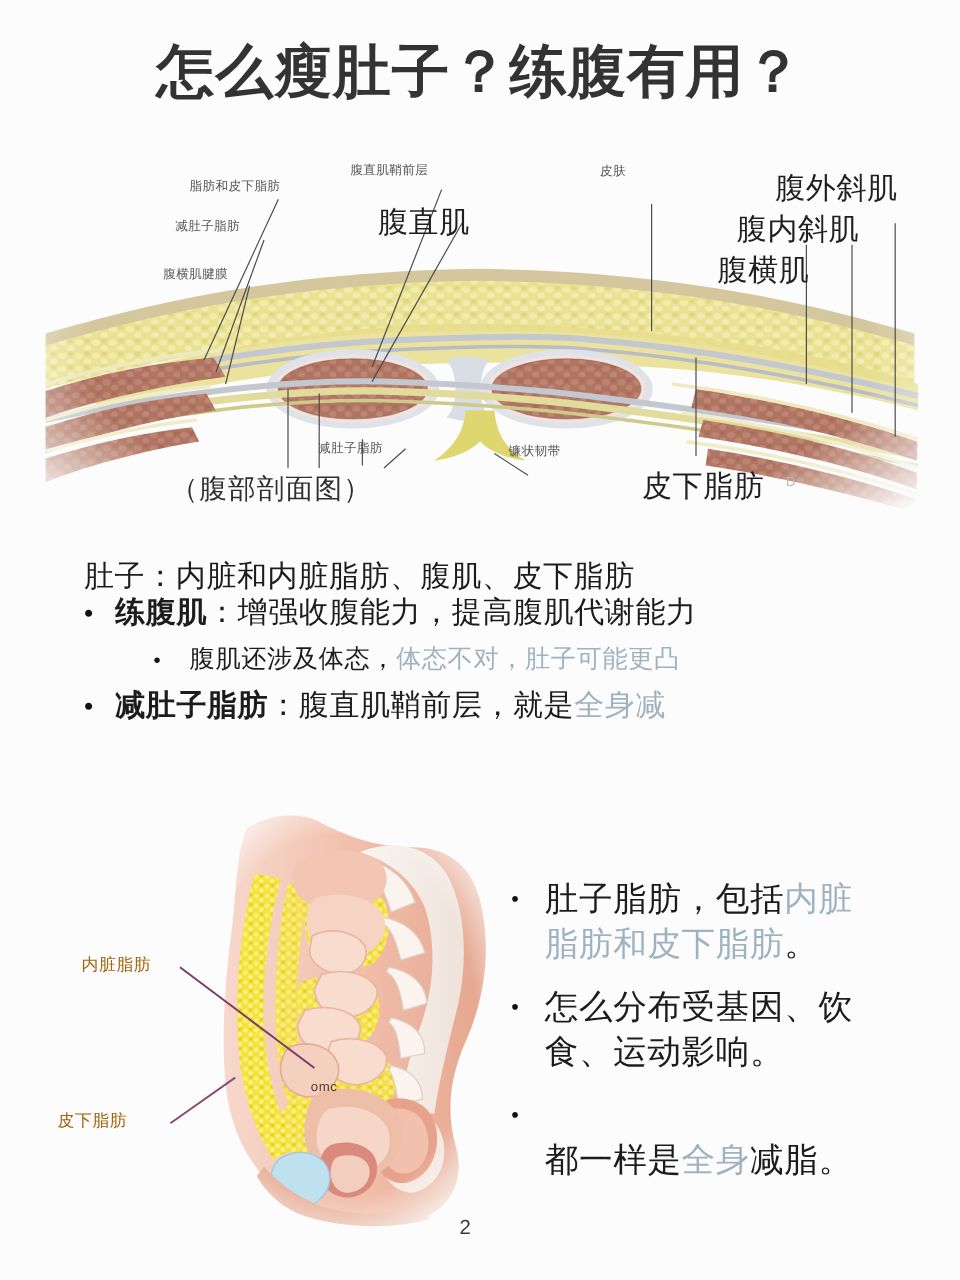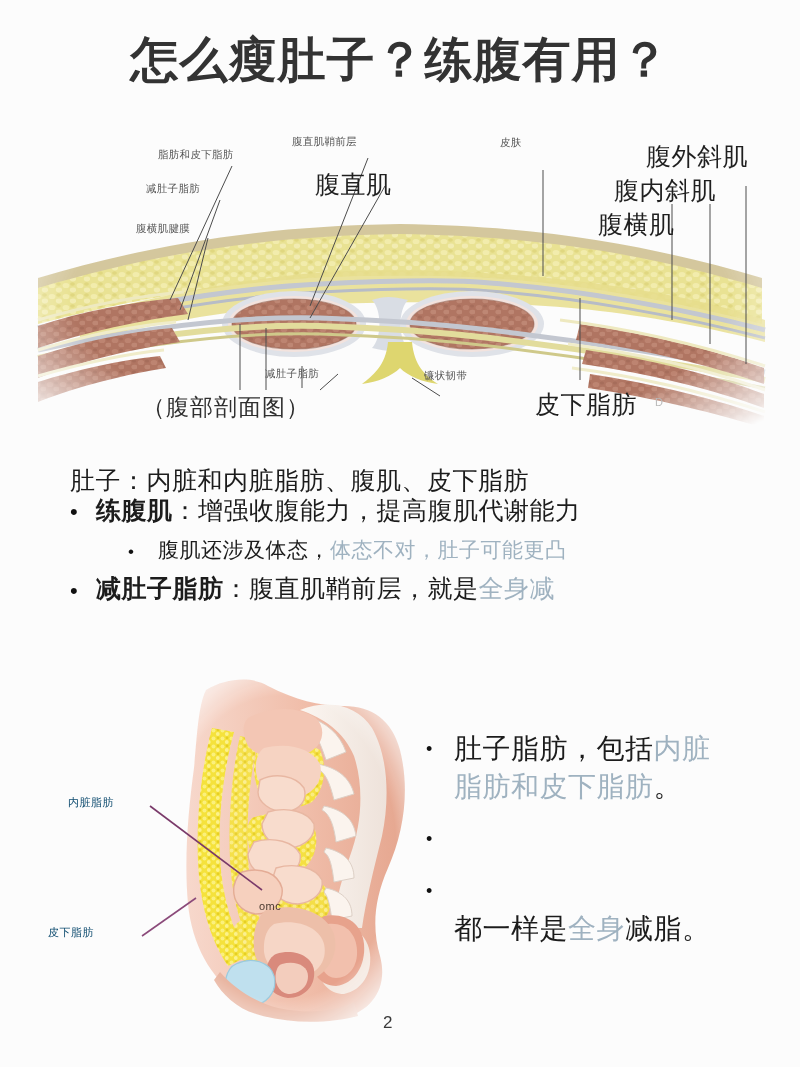--- a/index.html
+++ b/index.html
@@ -124,22 +124,22 @@
     position: absolute;
     left: 148px;
     top: 672px;
     width: 266px;
     height: 352px;
   }
   .diagram-bottom svg { display: block; }
 
   .pink-lbl {
     position: absolute;
-    font-size: 11px;
-    color: #0c4a6e;
+    font-size: 14px;
+    color: #a16207;
     white-space: nowrap;
     letter-spacing: 0.5px;
   }
   .pl-visceral { left: 68px;  top: 795px; }
   .pl-sub      { left: 48px;  top: 925px; }
 
   .pagenum {
     position: absolute;
     left: 383px;
     top: 1013px;
@@ -438,20 +438,24 @@
   <div class="rb-item">
     <div class="rb-dot">•</div>
     <div class="rb-text">
       <span>肚子脂肪，包括</span><span class="hl">内脏</span><br>
       <span class="hl">脂肪和皮下脂肪</span><span>。</span>
     </div>
   </div>
 
   <div class="rb-item">
     <div class="rb-dot">•</div>
+    <div class="rb-text">
+      <span>怎么分布受基因、饮</span><br>
+      <span>食、运动影响。</span>
+    </div>
   </div>
 
   <div class="rb-item">
     <div class="rb-dot">•</div>
     <div class="rb-text">
       <br>
       <span>都一样是</span><span class="hl">全身</span><span>减脂。</span>
     </div>
   </div>
 

